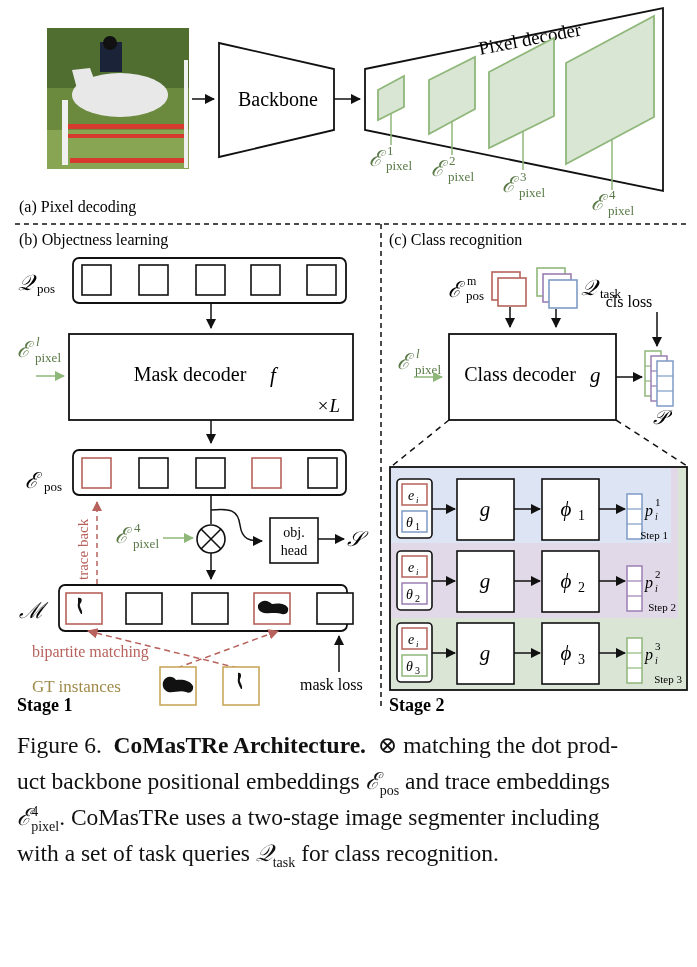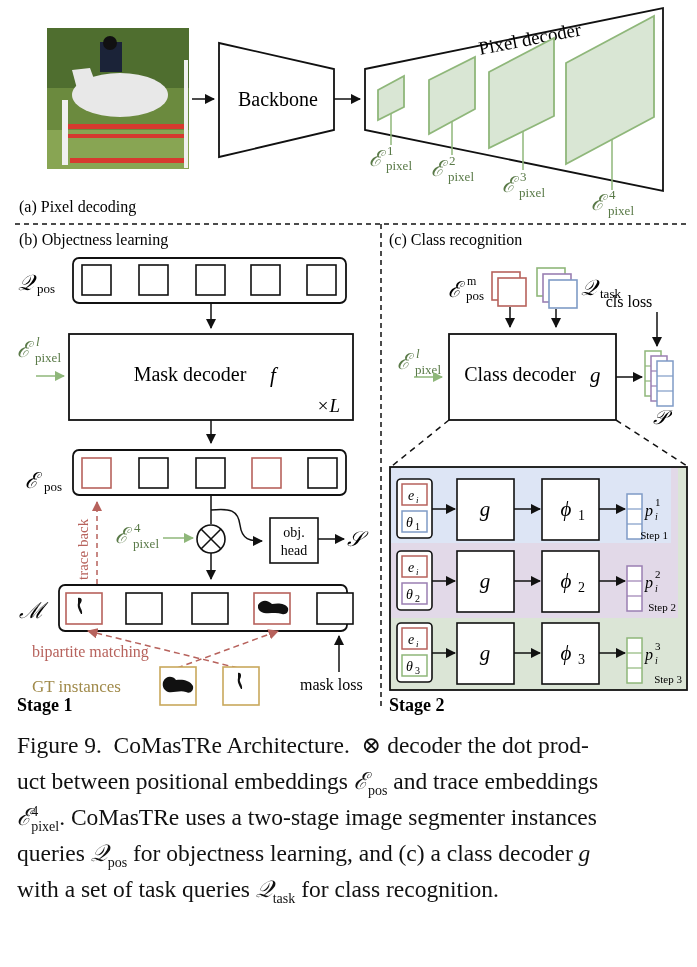--- a/index.html
+++ b/index.html
@@ -1,20 +1,20 @@
 <!DOCTYPE html>
 <html><head>
 <meta charset="utf-8">
 <style>
   html, body { margin:0; padding:0; background:#fff; }
   body { width:697px; height:967px; position:relative; overflow:hidden; font-family:"Liberation Serif","DejaVu Serif",serif; color:#111; }
   .abs { position:absolute; }
   svg text { font-family:"Liberation Serif","DejaVu Serif",serif; }
   .cap { position:absolute; left:17px; width:666px; font-size:23.5px; line-height:36px; text-align:justify; color:#111; }
-  .cap b { font-weight:normal; }
+  .cap b { font-weight:bold; }
   .cap i { font-style:italic; }
   .cap sub, .cap sup { font-size:14px; line-height:0; }
   .scr { font-family:"DejaVu Serif",serif; font-style:italic; }
 </style>
 </head>
 <body>
 
 <svg class="abs" style="left:0;top:0" width="697" height="720" viewBox="0 0 697 720">
   <defs>
     <marker id="ah" viewBox="0 0 10 10" refX="9" refY="5" markerWidth="7" markerHeight="7" orient="auto">
@@ -285,18 +285,17 @@
         <text x="655" y="650" font-size="11">3</text>
         <text x="655" y="664" font-size="10" font-style="italic">i</text>
         <text x="682" y="683" font-size="11" text-anchor="end">Step 3</text>
       </g>
     </g>
 
   <text x="389" y="711" font-size="18" font-weight="bold">Stage 2</text>
 </svg>
 
 <div class="cap" style="top:727px">
-  <div><span>Figure 9.</span>&nbsp; <b>CoMasTRe Architecture.</b>&nbsp; <span>⊗</span> <span>decoder the dot prod-</span></div>
-  <div><span>uct between positional embeddings</span> <i class="scr">ℰ</i><sub>pos</sub> <span>and trace embeddings</span></div>
-  <div><i class="scr">ℰ</i><sup>4</sup><sub style="margin-left:-7px">pixel</sub><span>. CoMasTRe uses a two-stage image segmenter instances</span></div>
-  <div><span>queries</span> <i class="scr">𝒬</i><sub>pos</sub> <span>for objectness learning, and (c) a class decoder</span> <i>g</i></div>
+  <div><span>Figure 6.</span>&nbsp; <b>CoMasTRe Architecture.</b>&nbsp; <span>⊗</span> <span>matching the dot prod-</span></div>
+  <div><span>uct backbone positional embeddings</span> <i class="scr">ℰ</i><sub>pos</sub> <span>and trace embeddings</span></div>
+  <div><i class="scr">ℰ</i><sup>4</sup><sub style="margin-left:-7px">pixel</sub><span>. CoMasTRe uses a two-stage image segmenter including</span></div>
   <div style="text-align:left"><span>with a set of task queries</span> <i class="scr">𝒬</i><sub>task</sub> <span>for class recognition.</span></div>
 </div>
 
 </body></html>

